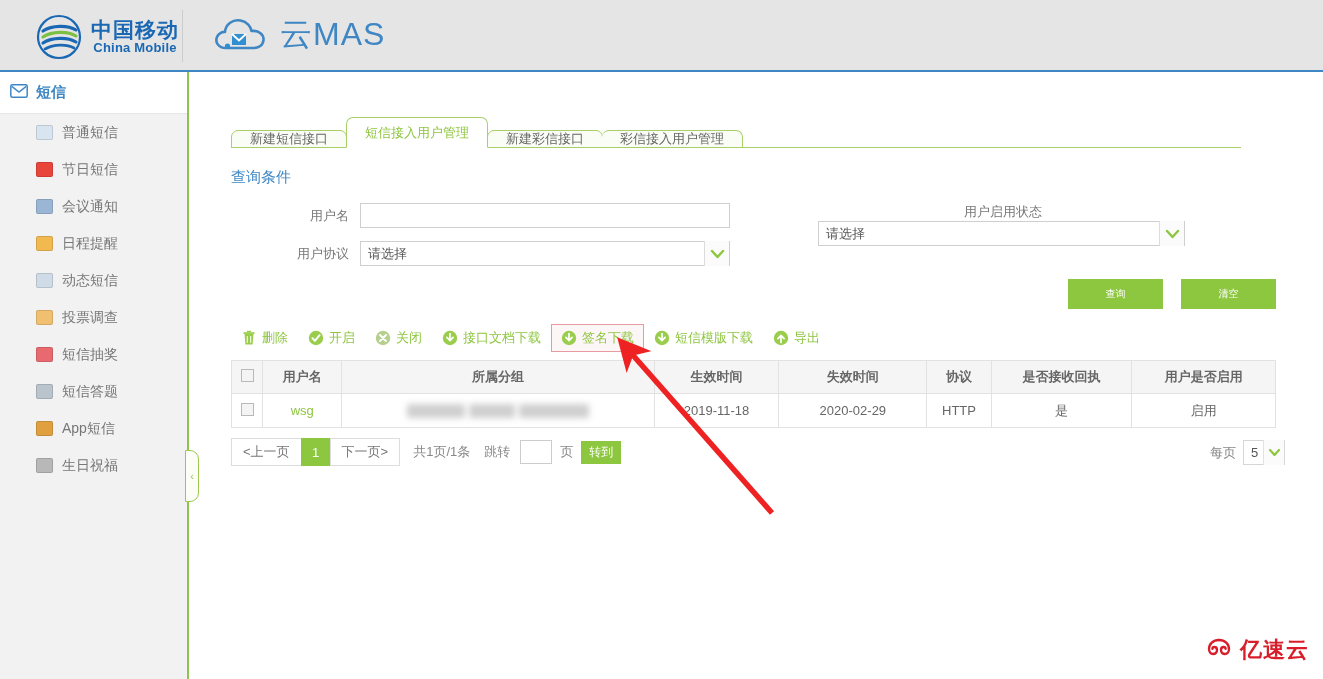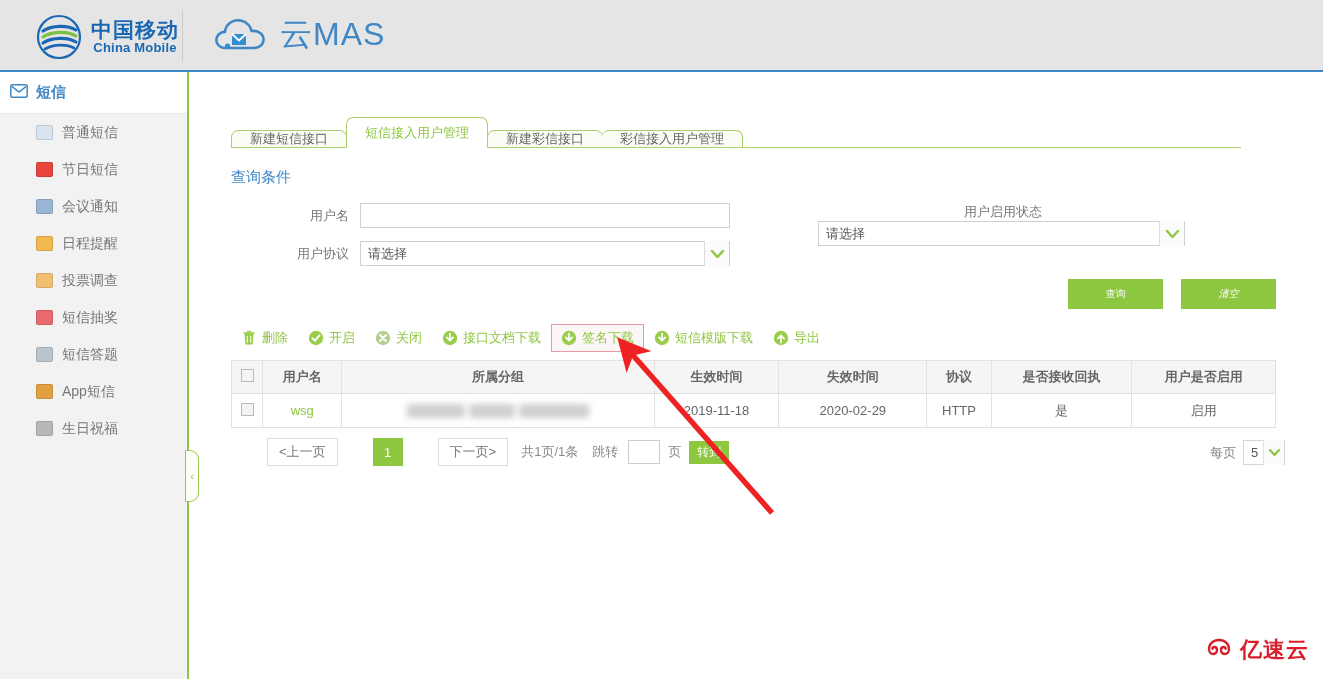--- a/index.html
+++ b/index.html
@@ -122,21 +122,21 @@
   .blurbox{
     display:inline-block; height:14px; background:#cfcfcf; border-radius:2px;
     filter:blur(3px); vertical-align:middle; margin:0 2px;
   }
 
   
   #pager{ position:absolute; left:40px; top:366px; display:flex; align-items:center; }
   .pg{
     height:28px; min-width:46px; padding:0 11px; border:1px solid #ddd; background:#fff;
     display:flex; align-items:center; justify-content:center; font-size:13px; color:#777;
-    margin-right:-1px; cursor:pointer;margin-left:36px;
+    margin-right:-1px; cursor:pointer;
   }
   .pg.cur{ background:#8dc63f; color:#fff; border-color:#8dc63f; min-width:30px; padding:0; }
   .pg-text{ font-size:13px; color:#888; margin-left:14px; }
   .pg-input{
     width:32px; height:24px; border:1px solid #ccc; margin-left:10px; outline:none;
     font-family:inherit; font-size:13px; text-align:center;
   }
   .pg-go{
     height:23px; padding:0 8px; background:#8dc63f; color:#fff; font-size:12px;
     display:flex; align-items:center; margin-left:8px; cursor:pointer; border:none; font-family:inherit;
@@ -215,20 +215,24 @@
       </div>
       <div class="nav-item">
         <span class="nav-ico" style="background: rgb(154, 182, 212); border: 1px solid rgba(0, 0, 0, 0.12);"></span>
         <span>会议通知</span>
       </div>
       <div class="nav-item">
         <span class="nav-ico" style="background: rgb(242, 185, 80); border: 1px solid rgba(0, 0, 0, 0.12);"></span>
         <span>日程提醒</span>
       </div>
       <div class="nav-item">
+        <span class="nav-ico" style="background: rgb(207, 219, 230); border: 1px solid rgba(0, 0, 0, 0.12);"></span>
+        <span>动态短信</span>
+      </div>
+      <div class="nav-item">
         <span class="nav-ico" style="background: rgb(240, 192, 112); border: 1px solid rgba(0, 0, 0, 0.12);"></span>
         <span>投票调查</span>
       </div>
       <div class="nav-item">
         <span class="nav-ico" style="background: rgb(232, 106, 112); border: 1px solid rgba(0, 0, 0, 0.12);"></span>
         <span>短信抽奖</span>
       </div>
       <div class="nav-item">
         <span class="nav-ico" style="background: rgb(185, 196, 204); border: 1px solid rgba(0, 0, 0, 0.12);"></span>
         <span>短信答题</span>
@@ -291,21 +295,21 @@
       <span>请选择</span>
       <span class="caret">
         <svg width="15" height="10" viewBox="0 0 15 10">
             <path d="M2 2 L7.5 8 L13 2" fill="none" stroke="#8dc63f" stroke-width="2.4" stroke-linecap="round" stroke-linejoin="round"></path>
           </svg>
       </span>
     </div>
   </div>
 
   <button class="btn-green" style="position:absolute; left:877px; top:207px;">查询</button>
-  <button class="btn-green" style="position:absolute; left:990px; top:207px;font-style:italic;">清空</button>
+  <button class="btn-green" style="position:absolute; left:990px; top:207px;">清空</button>
 
   <div id="toolbar">
       <div class="tb-btn">
         <span style="display: flex;">
           <svg width="16" height="16" viewBox="0 0 16 16">
             <path d="M3.5 4 H12.5 L11.6 14.5 H4.4 Z" fill="#9acd4c"></path>
             <rect x="2.5" y="2.2" width="11" height="1.7" fill="#9acd4c"></rect>
             <rect x="6" y="0.8" width="4" height="1.5" fill="#9acd4c"></rect>
             <line x1="6.3" y1="6" x2="6.3" y2="12.8" stroke="#fff" stroke-width="1"></line>
             <line x1="9.7" y1="6" x2="9.7" y2="12.8" stroke="#fff" stroke-width="1"></line>

